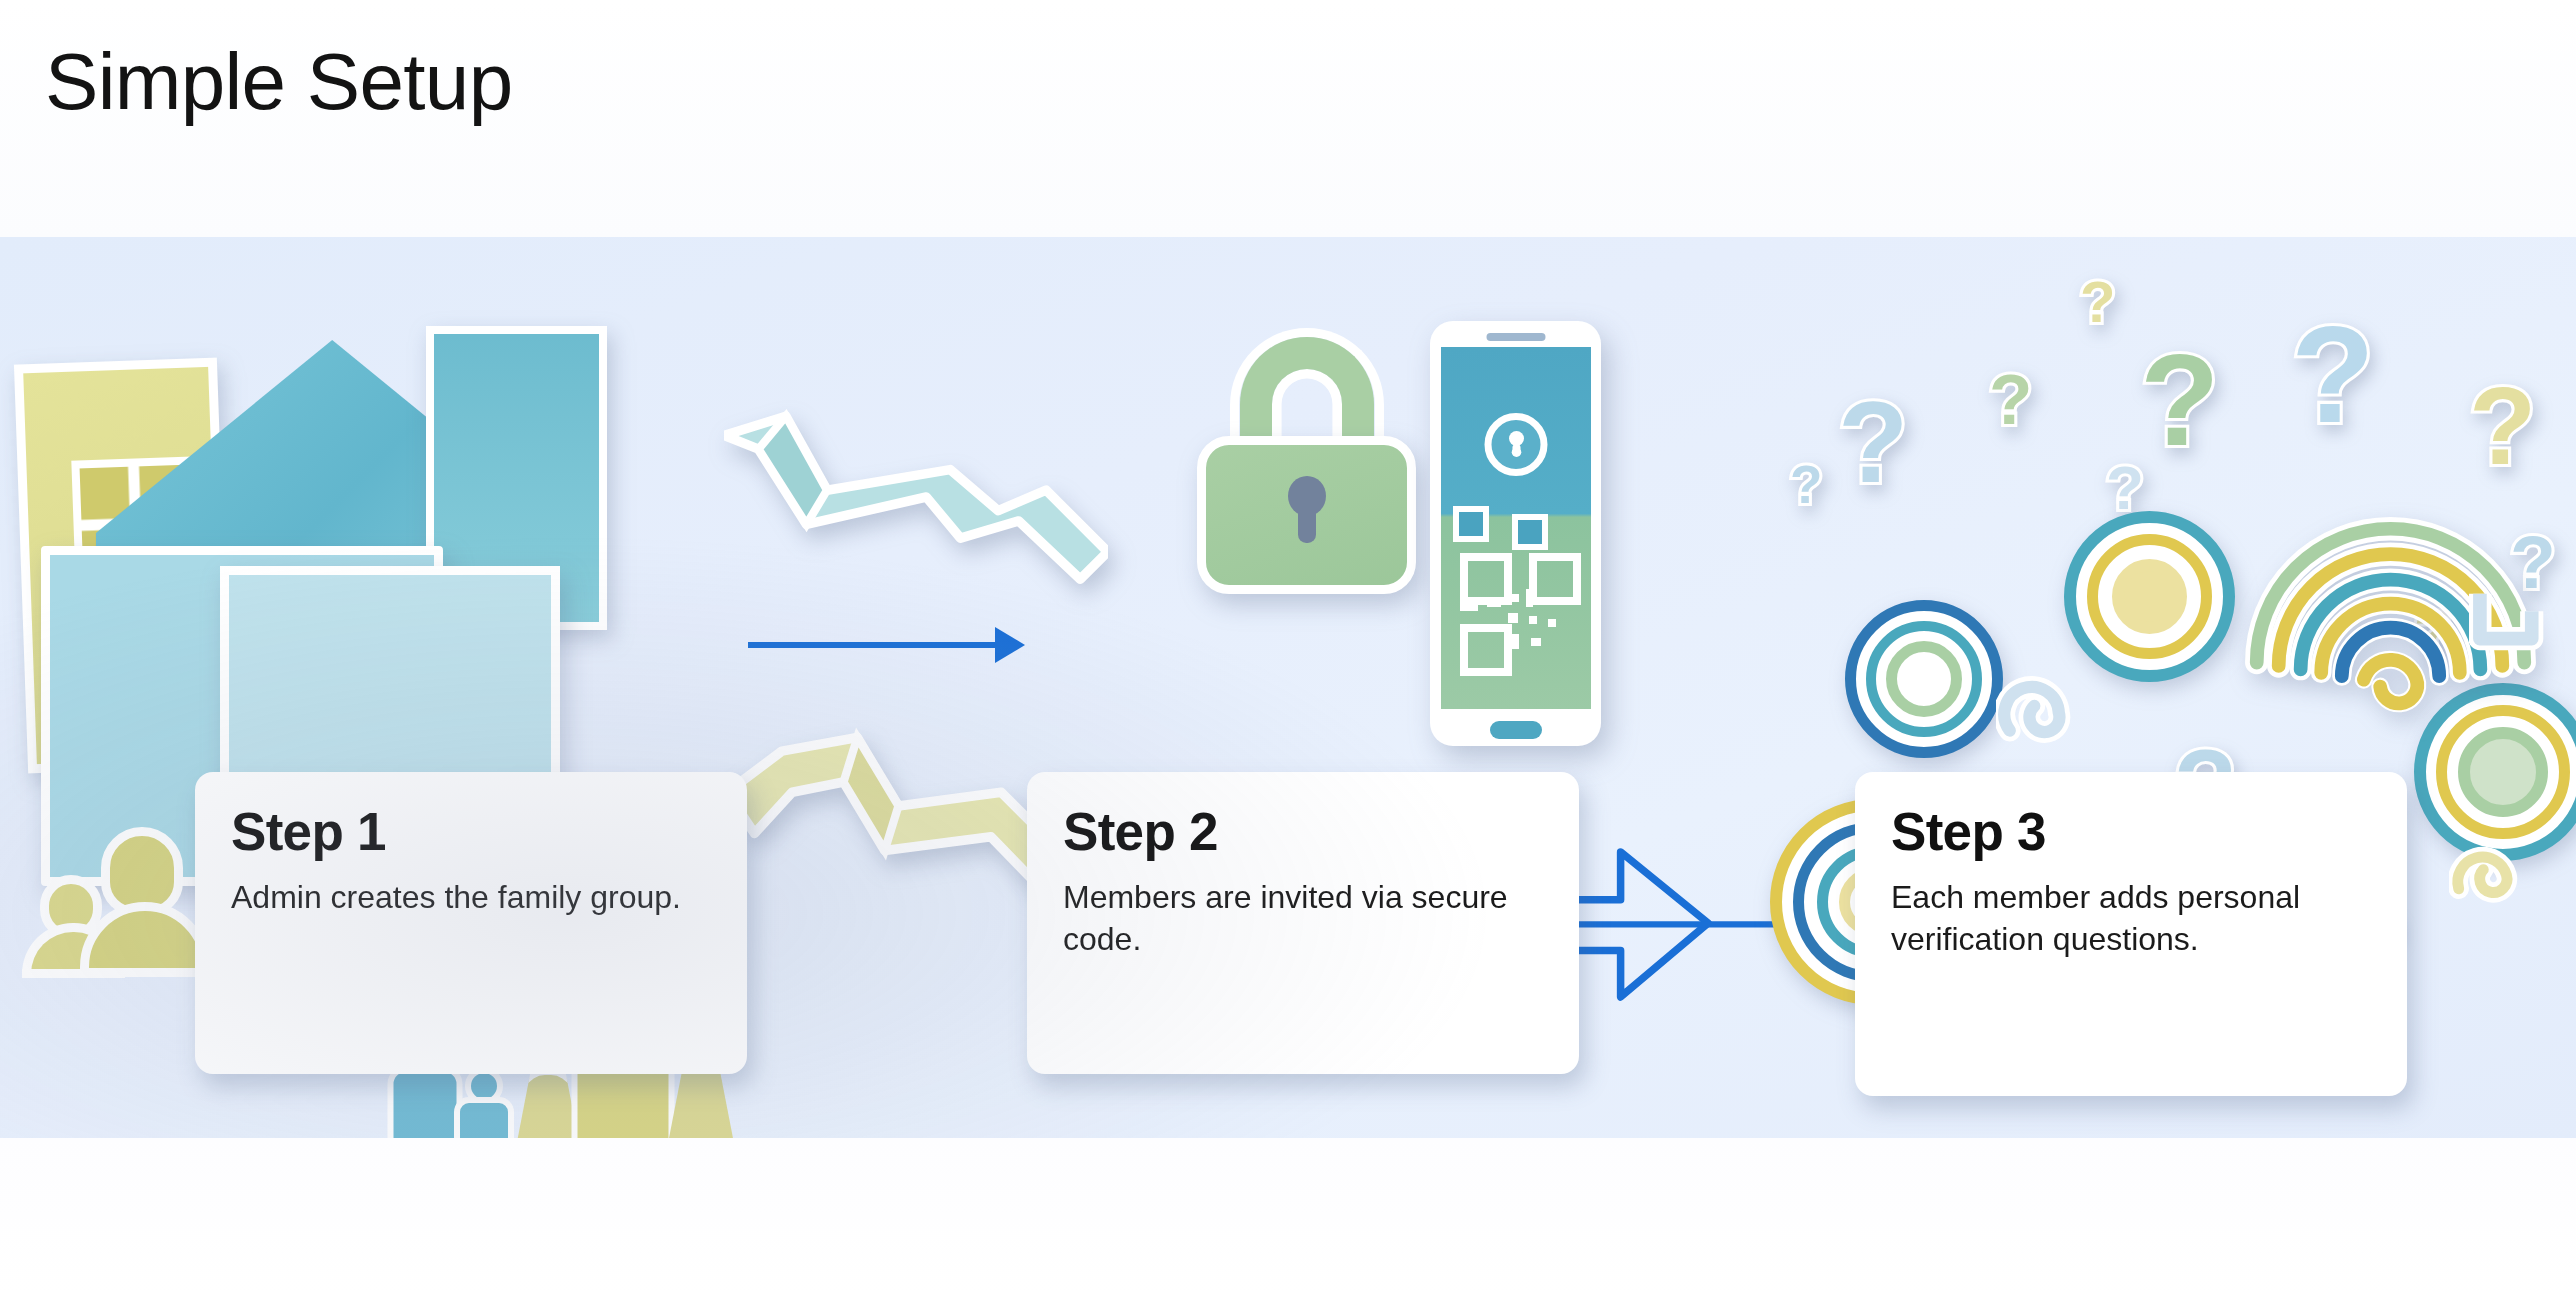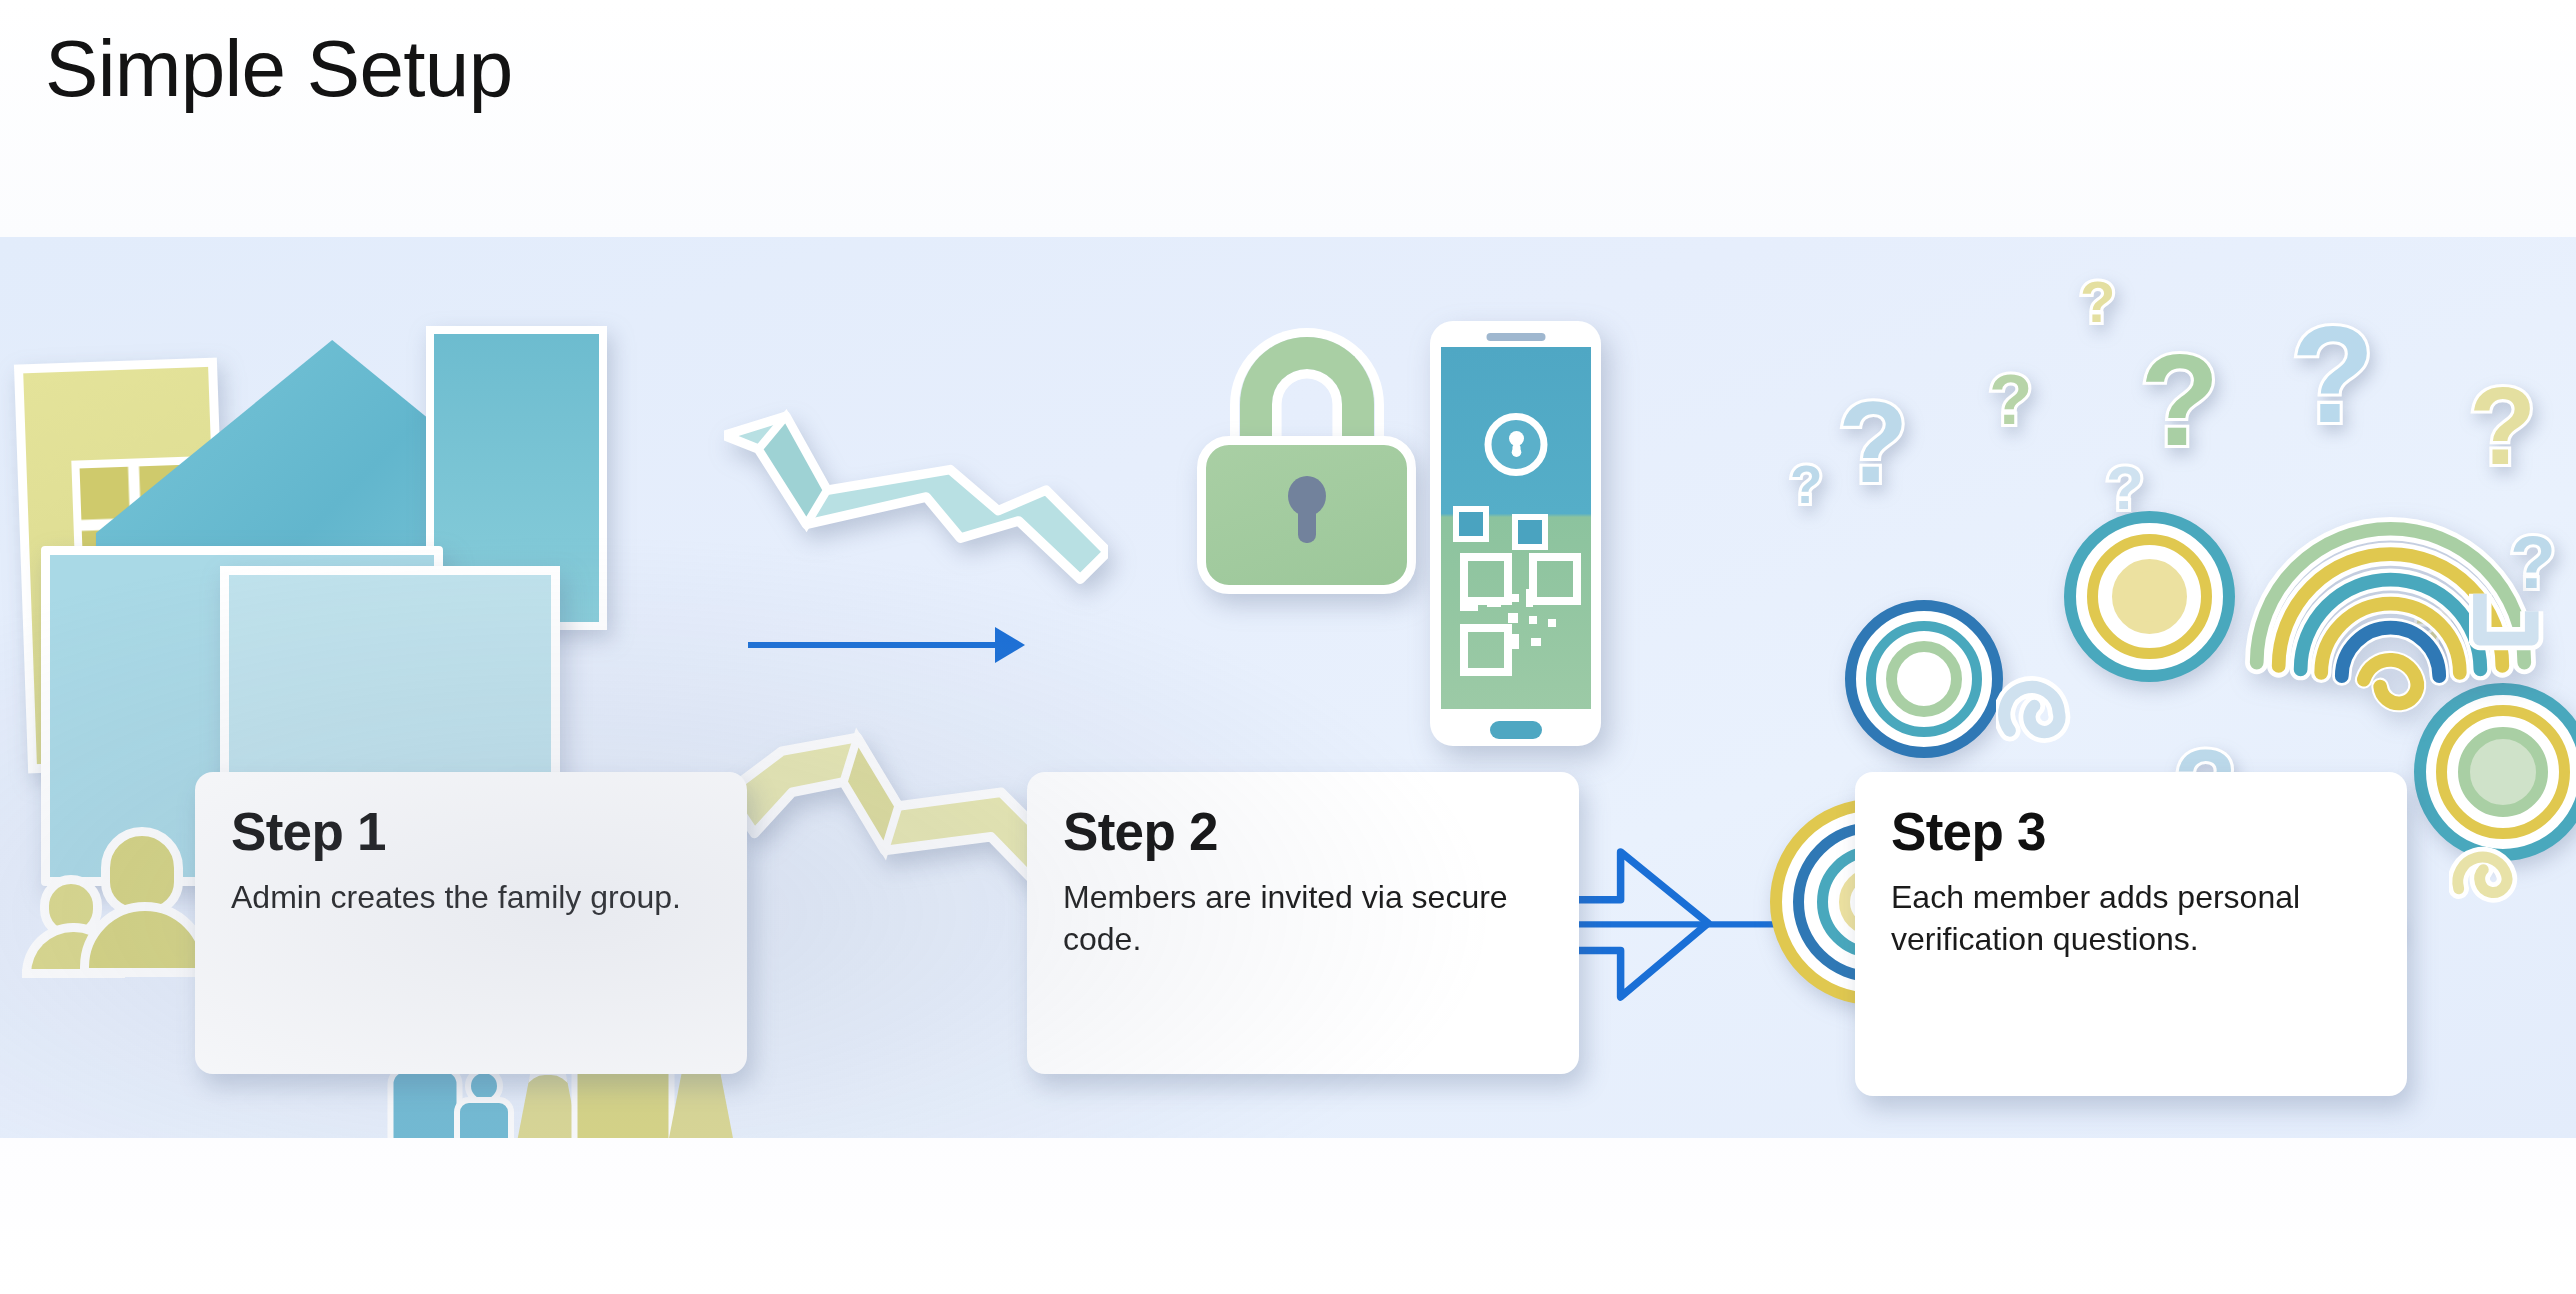--- a/index.html
+++ b/index.html
@@ -7,21 +7,21 @@
     width:2576px;height:1295px;
     background:#ffffff;
     font-family:"Liberation Sans","DejaVu Sans",sans-serif;
     overflow:hidden;position:relative;
   }
   .page{position:absolute;inset:0;background:#fdfdfe;}
 
   
   .header{position:absolute;left:0;top:0;width:100%;height:237px;
     background:linear-gradient(180deg,#ffffff 0%,#fbfcfe 100%);}
-  .title{position:absolute;left:45px;top:23px;font-size:80px;font-weight:400;
+  .title{position:absolute;left:45px;top:36px;font-size:80px;font-weight:400;
     letter-spacing:-0.7px;color:#131313;line-height:1.15;}
 
   
   .band{position:absolute;left:0;top:237px;width:2576px;height:902px;
     background:linear-gradient(160deg,#e2ecfb 0%,#e6eefc 35%,#e9f1fd 65%,#e3ecfb 100%);
     overflow:hidden;}
   .band:after{content:"";position:absolute;inset:0;
     background:radial-gradient(ellipse 60% 70% at 22% 75%,rgba(150,160,185,.22),transparent 60%);}
   .footer{position:absolute;left:0;top:1138px;width:100%;height:156px;
     background:linear-gradient(180deg,#fdfdff 0%,#ffffff 100%);}

